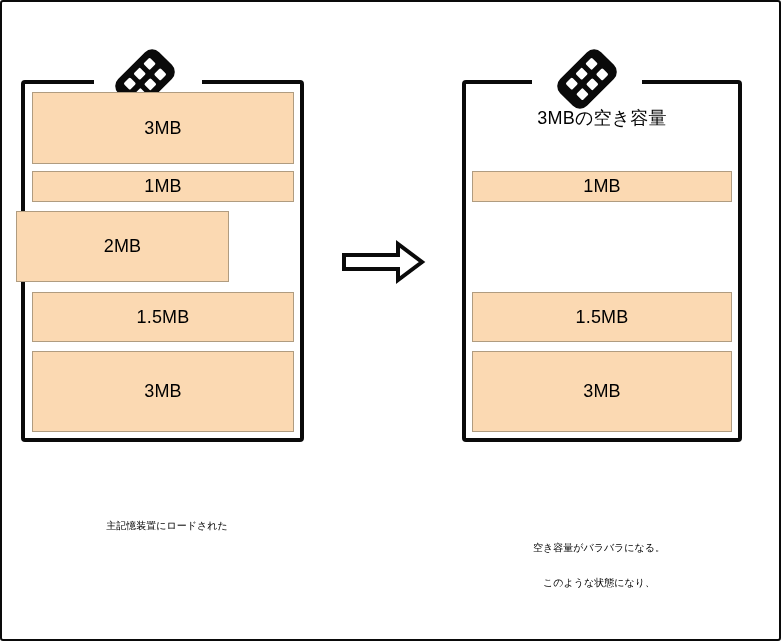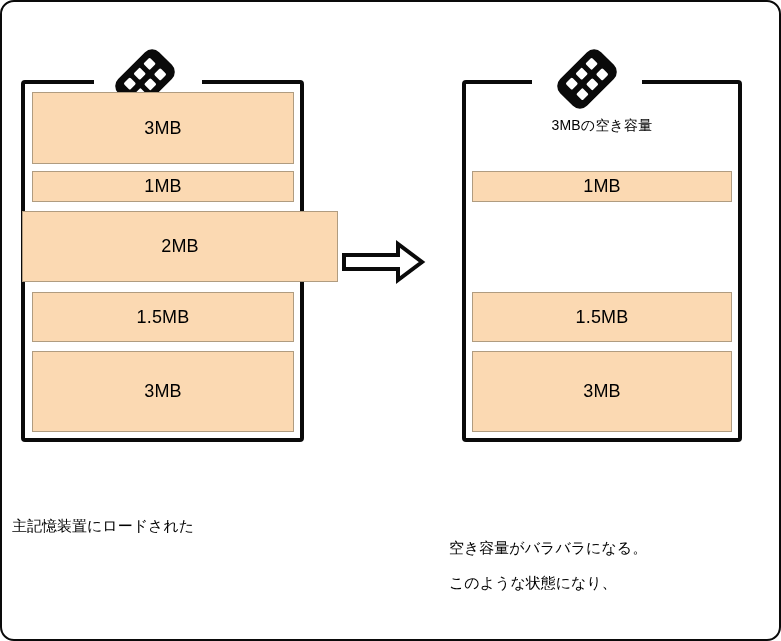--- a/index.html
+++ b/index.html
@@ -1,57 +1,57 @@
 <!DOCTYPE html>
 <html><head>
 <meta charset="utf-8">
 <style>
   html,body{margin:0;padding:0;background:#fff;}
   body{font-family:"Liberation Sans","DejaVu Sans",sans-serif;color:#000;}
   .canvas{
     position:relative;width:781px;height:641px;box-sizing:border-box;
-    background:#fff;border:2px solid #0a0a0a;border-radius:14px;overflow:hidden;
+    background:#fff;border:2px solid #0a0a0a;border-radius:3px;overflow:hidden;
   }
   .mem-box{
     position:absolute;box-sizing:border-box;
     border:4px solid #0a0a0a;border-radius:4px;background:#fff;
   }
   .mem-box.left{left:19px;top:78px;width:283px;height:362px;}
   .mem-box.right{left:460px;top:78px;width:280px;height:362px;}
   .gap-patch{position:absolute;background:#fff;height:10px;top:75px;}
   .gap-patch.left{left:92px;width:108px;}
   .gap-patch.right{left:530px;width:110px;}
   .chip{position:absolute;width:70px;height:70px;}
   .chip.left{left:108px;top:42px;}
   .chip.right{left:550px;top:42px;}
   .block{
     position:absolute;box-sizing:border-box;
     background:#FBD9B2;border:1px solid #B09C80;
     display:flex;align-items:center;justify-content:center;
     font-size:18px;letter-spacing:.2px;
   }
   .free-label{
-    position:absolute;display:flex;align-items:center;justify-content:center;
-    font-size:14px;letter-spacing:.2px;
+    position:absolute;display:flex;justify-content:center;
+    font-size:18px;letter-spacing:.2px;
   }
   
   .lb1{left:30px;top:90px;width:262px;height:72px;}
   .lb2{left:30px;top:169px;width:262px;height:31px;}
-  .lb3{left:20px;top:209px;width:316px;height:71px;}
+  .lb3{left:14px;top:209px;width:213px;height:71px;}
   .lb4{left:30px;top:290px;width:262px;height:50px;}
   .lb5{left:30px;top:349px;width:262px;height:81px;}
   
   .rf1{left:470px;top:104px;width:260px;height:40px;}
   .rb2{left:470px;top:169px;width:260px;height:31px;}
   .rf3{left:470px;top:225px;width:260px;height:40px;}
   .rb4{left:470px;top:290px;width:260px;height:50px;}
   .rb5{left:470px;top:349px;width:260px;height:81px;}
   .arrow{position:absolute;left:338px;top:238px;}
   .caption{
-    position:absolute;text-align:left;font-size:15px;line-height:35px;
+    position:absolute;text-align:center;font-size:10px;line-height:35px;
   }
   .caption.left{left:10px;top:506px;width:310px;}
   .caption.right{left:447px;top:528px;width:300px;}
 </style>
 </head>
 <body>
 
 <div class="canvas">
 
   <div class="mem-box left"></div>

